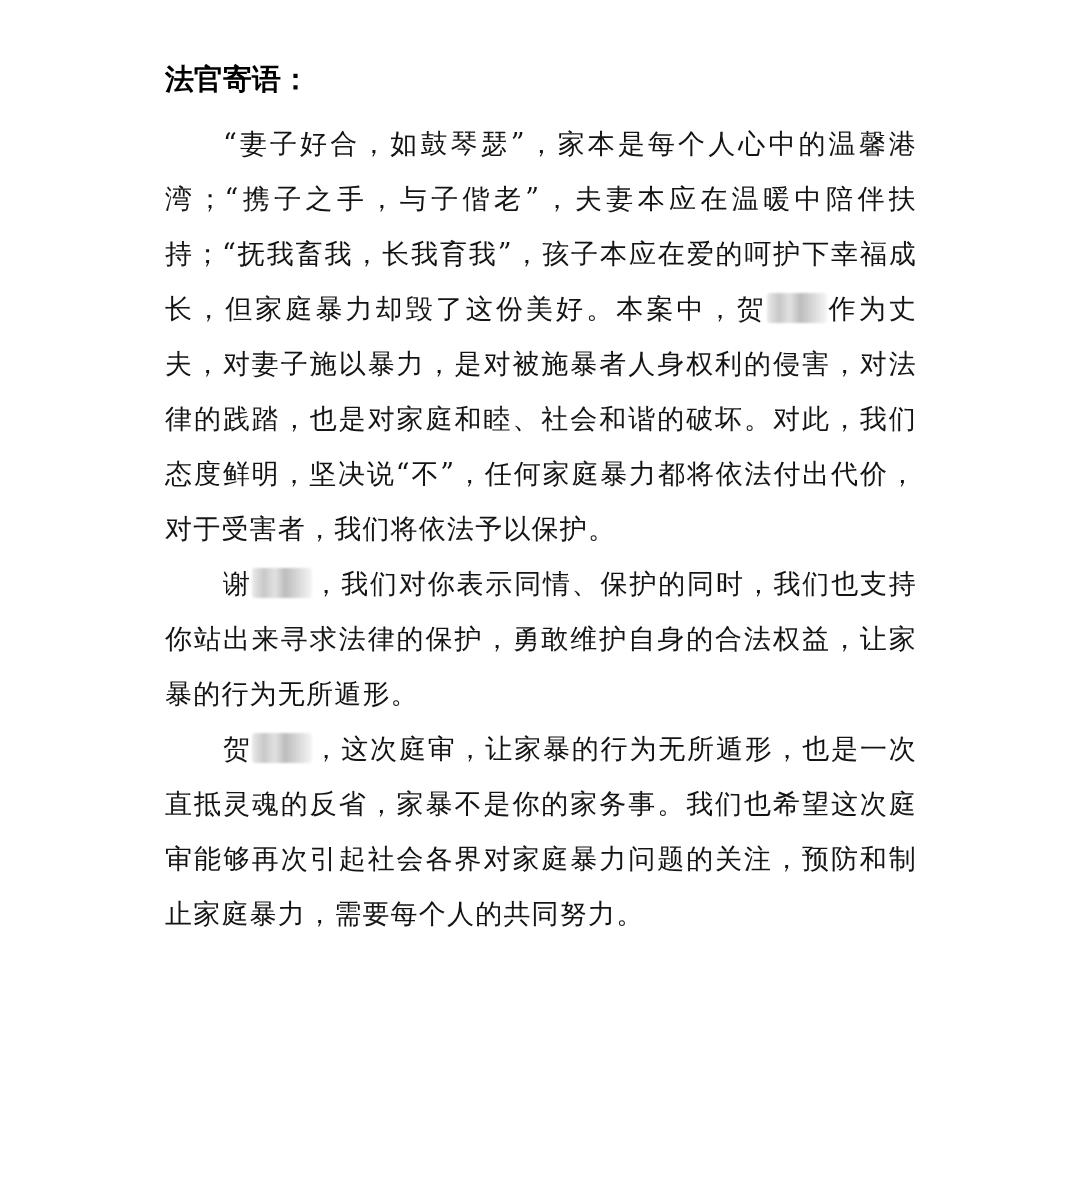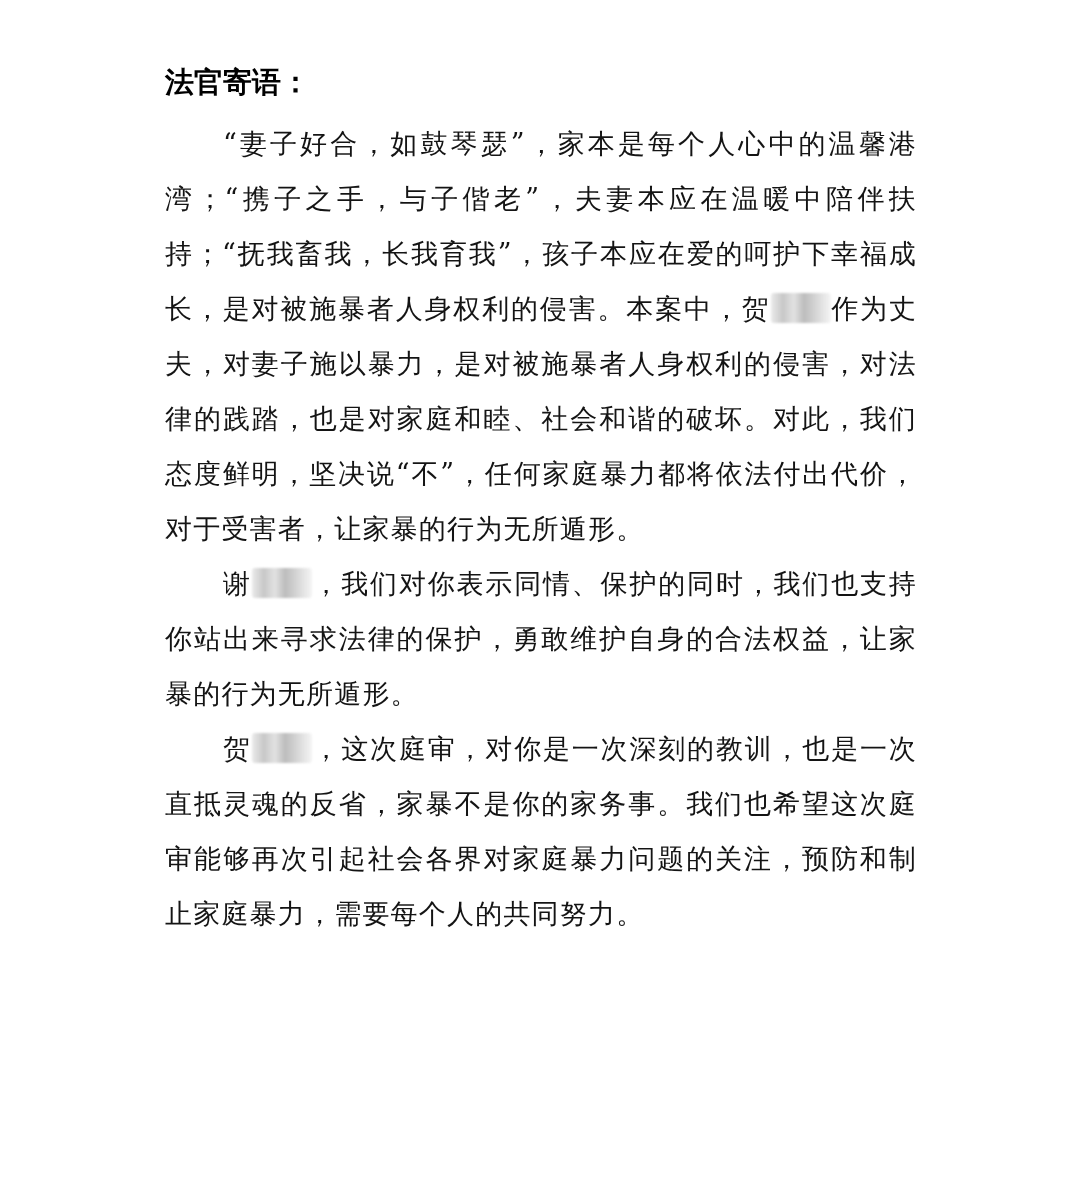--- a/index.html
+++ b/index.html
@@ -15,21 +15,21 @@
       font-family: "DejaVu Serif", "Liberation Serif", serif;
       color: #111111;
     }
     .page {
       position: absolute;
       left: 165px;
       top: 62px;
       width: 752px;
     }
     .heading {
-      font-family: Liberation Serif, serif;
+      font-family: Liberation Mono, monospace;
       font-weight: bold;
       font-size: 29px;
       line-height: 40px;
       height: 40px;
       margin: 0 0 14px 0;
       letter-spacing: 0px;
       color: #000;
     }
     .para {
       font-size: 27px;
@@ -62,19 +62,19 @@
       text-indent: 0;
     }
     .r2 { width: 60px; }
   </style>
 </head>
 <body>
 
 <div class="page">
   <div class="heading">法官寄语：</div>
 
-  <p class="para"><span>“妻子好合，如鼓琴瑟”，家本是每个人心中的温馨港湾；“携子之手，与子偕老”，夫妻本应在温暖中陪伴扶持；“抚我畜我，长我育我”，孩子本应在爱的呵护下幸福成长，是对被施暴者人身权利的侵害。本案中，贺</span><span class="redact r2"></span><span>作为丈夫，对妻子施以暴力，是对被施暴者人身权利的侵害，对法律的践踏，也是对家庭和睦、社会和谐的破坏。对此，我们态度鲜明，坚决说“不”，任何家庭暴力都将依法付出代价，对于受害者，让家暴的行为无所遁形。</span></p>
+  <p class="para"><span>“妻子好合，如鼓琴瑟”，家本是每个人心中的温馨港湾；“携子之手，与子偕老”，夫妻本应在温暖中陪伴扶持；“抚我畜我，长我育我”，孩子本应在爱的呵护下幸福成长，但家庭暴力却毁了这份美好。本案中，贺</span><span class="redact r2"></span><span>作为丈夫，对妻子施以暴力，是对被施暴者人身权利的侵害，对法律的践踏，也是对家庭和睦、社会和谐的破坏。对此，我们态度鲜明，坚决说“不”，任何家庭暴力都将依法付出代价，对于受害者，我们将依法予以保护。</span></p>
 
   <p class="para"><span>谢</span><span class="redact r2"></span><span>，我们对你表示同情、保护的同时，我们也支持你站出来寻求法律的保护，勇敢维护自身的合法权益，让家暴的行为无所遁形。</span></p>
 
-  <p class="para"><span>贺</span><span class="redact r2"></span><span>，这次庭审，对你是一次深刻的教训，也是一次直抵灵魂的反省，家暴不是你的家务事。我们也希望这次庭审能够再次引起社会各界对家庭暴力问题的关注，预防和制止家庭暴力，需要每个人的共同努力。</span></p>
+  <p class="para"><span>贺</span><span class="redact r2"></span><span>，这次庭审，让家暴的行为无所遁形，也是一次直抵灵魂的反省，家暴不是你的家务事。我们也希望这次庭审能够再次引起社会各界对家庭暴力问题的关注，预防和制止家庭暴力，需要每个人的共同努力。</span></p>
 
 </div>
 
 </body></html>

